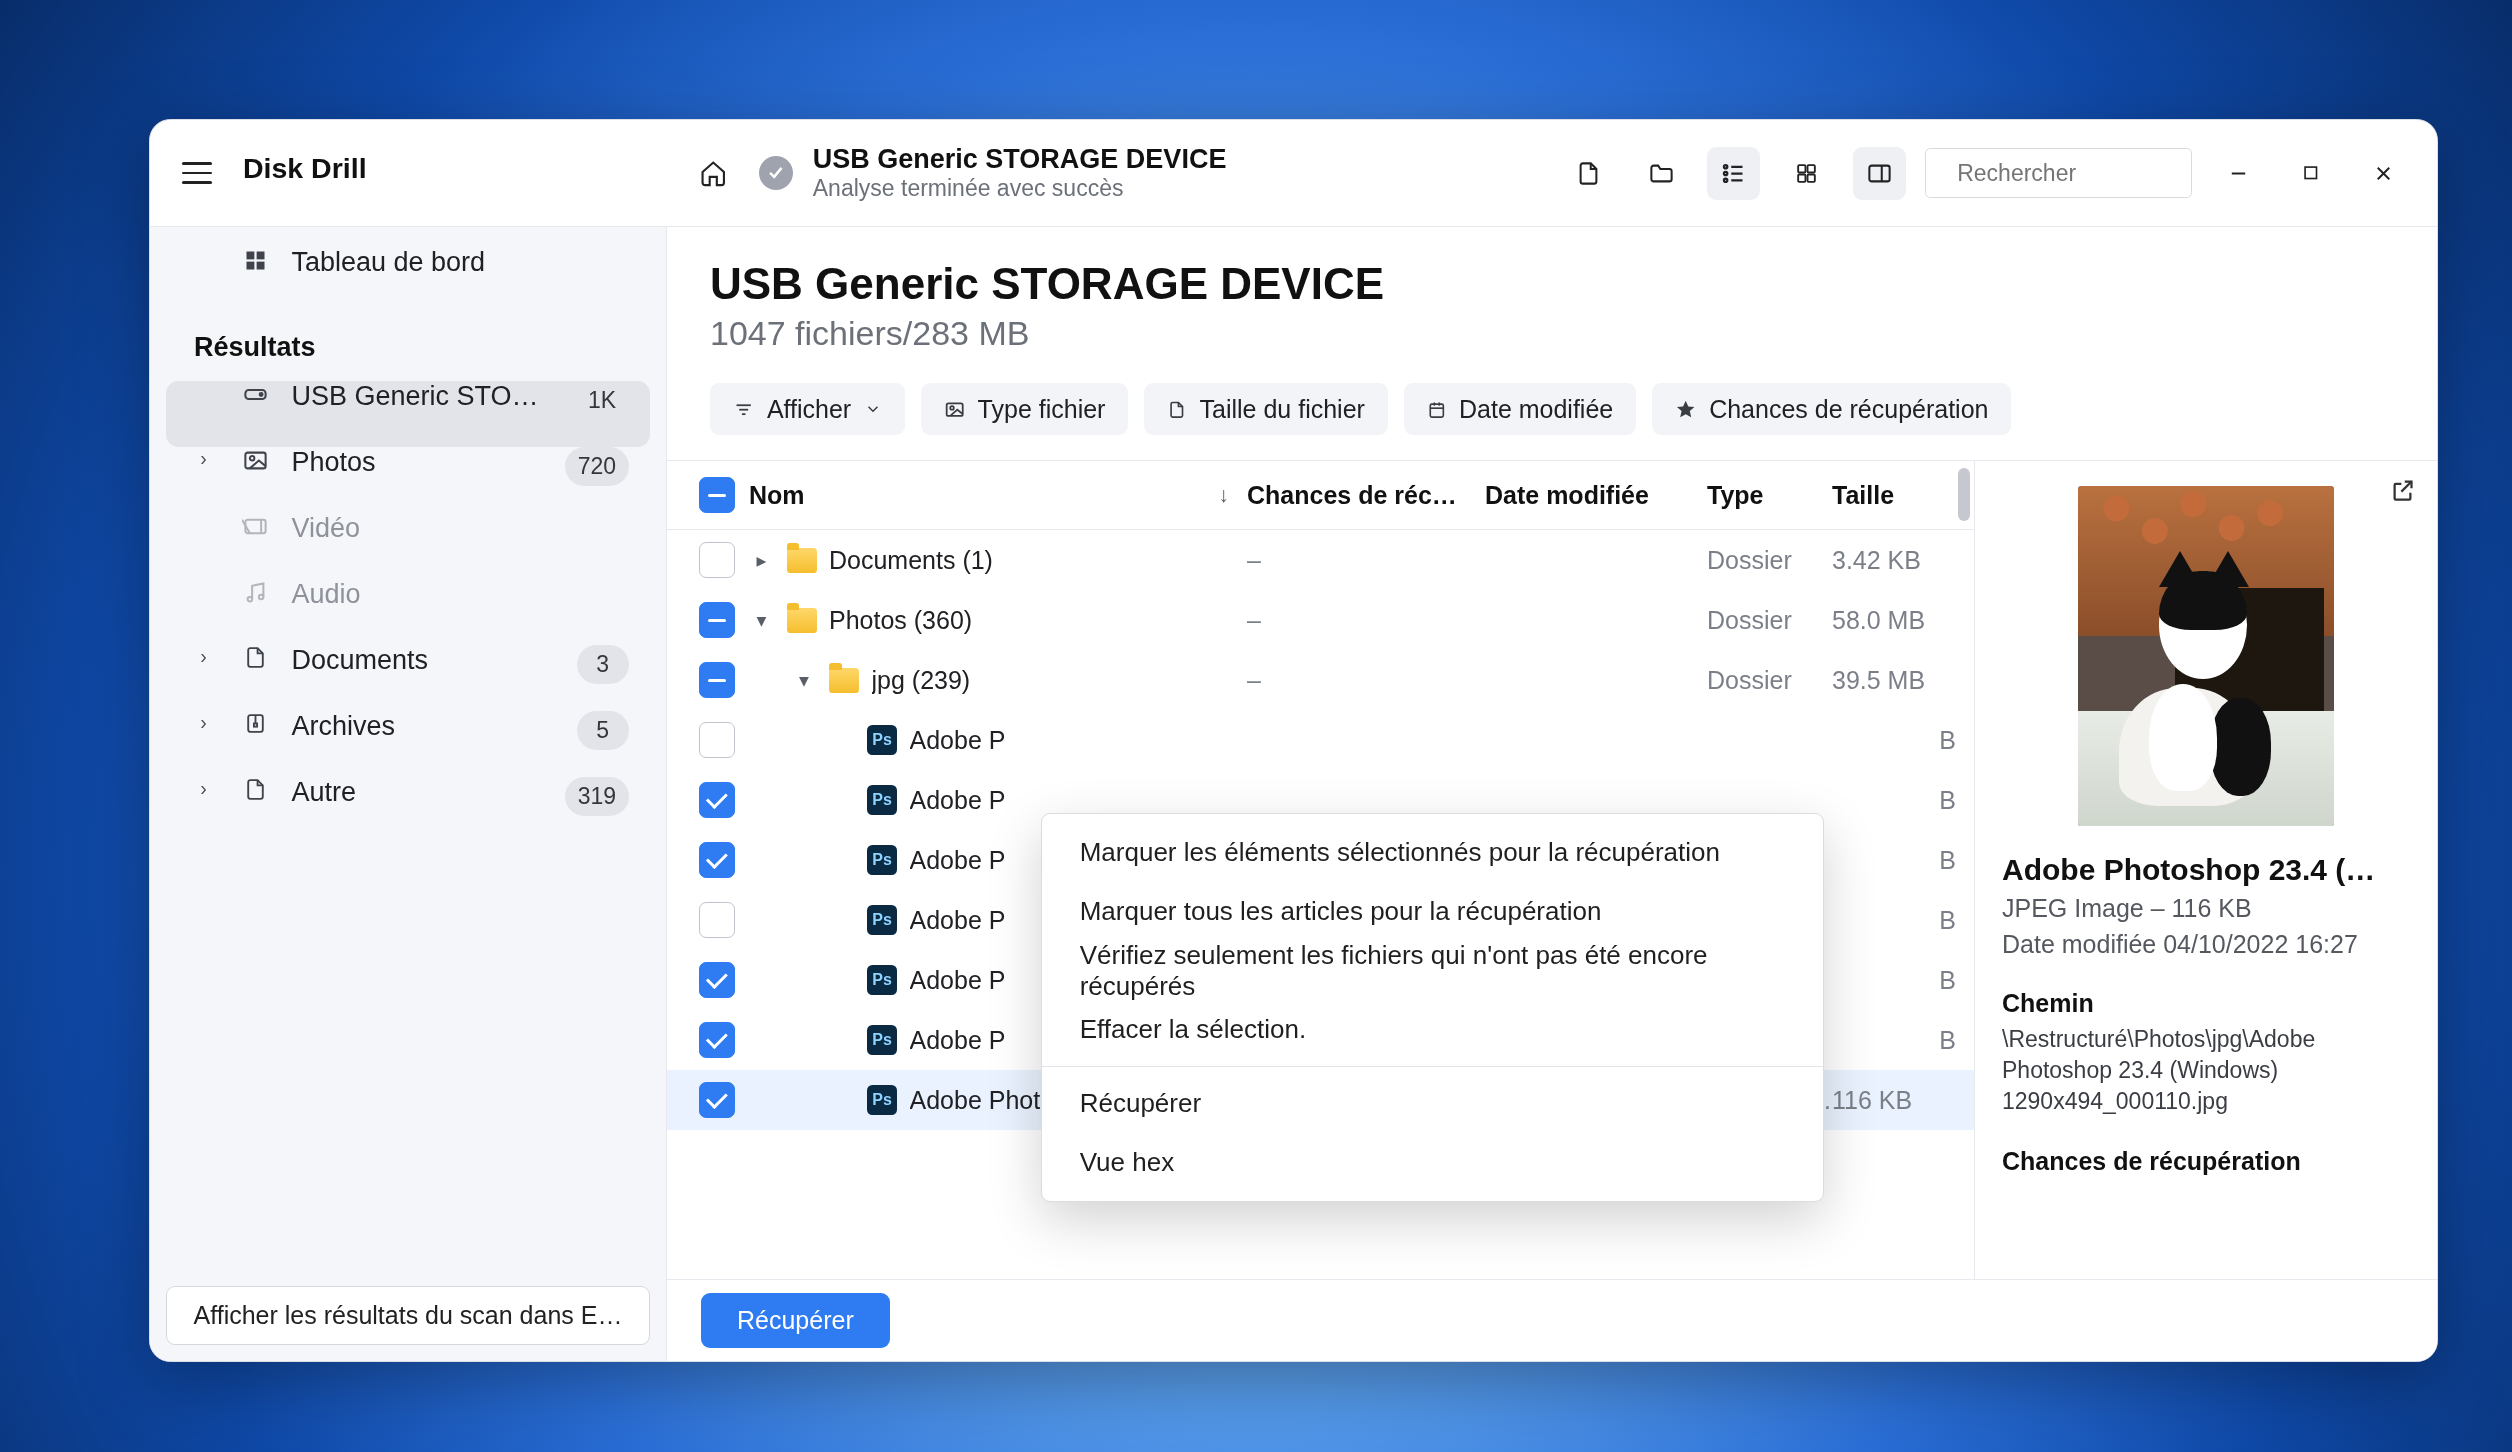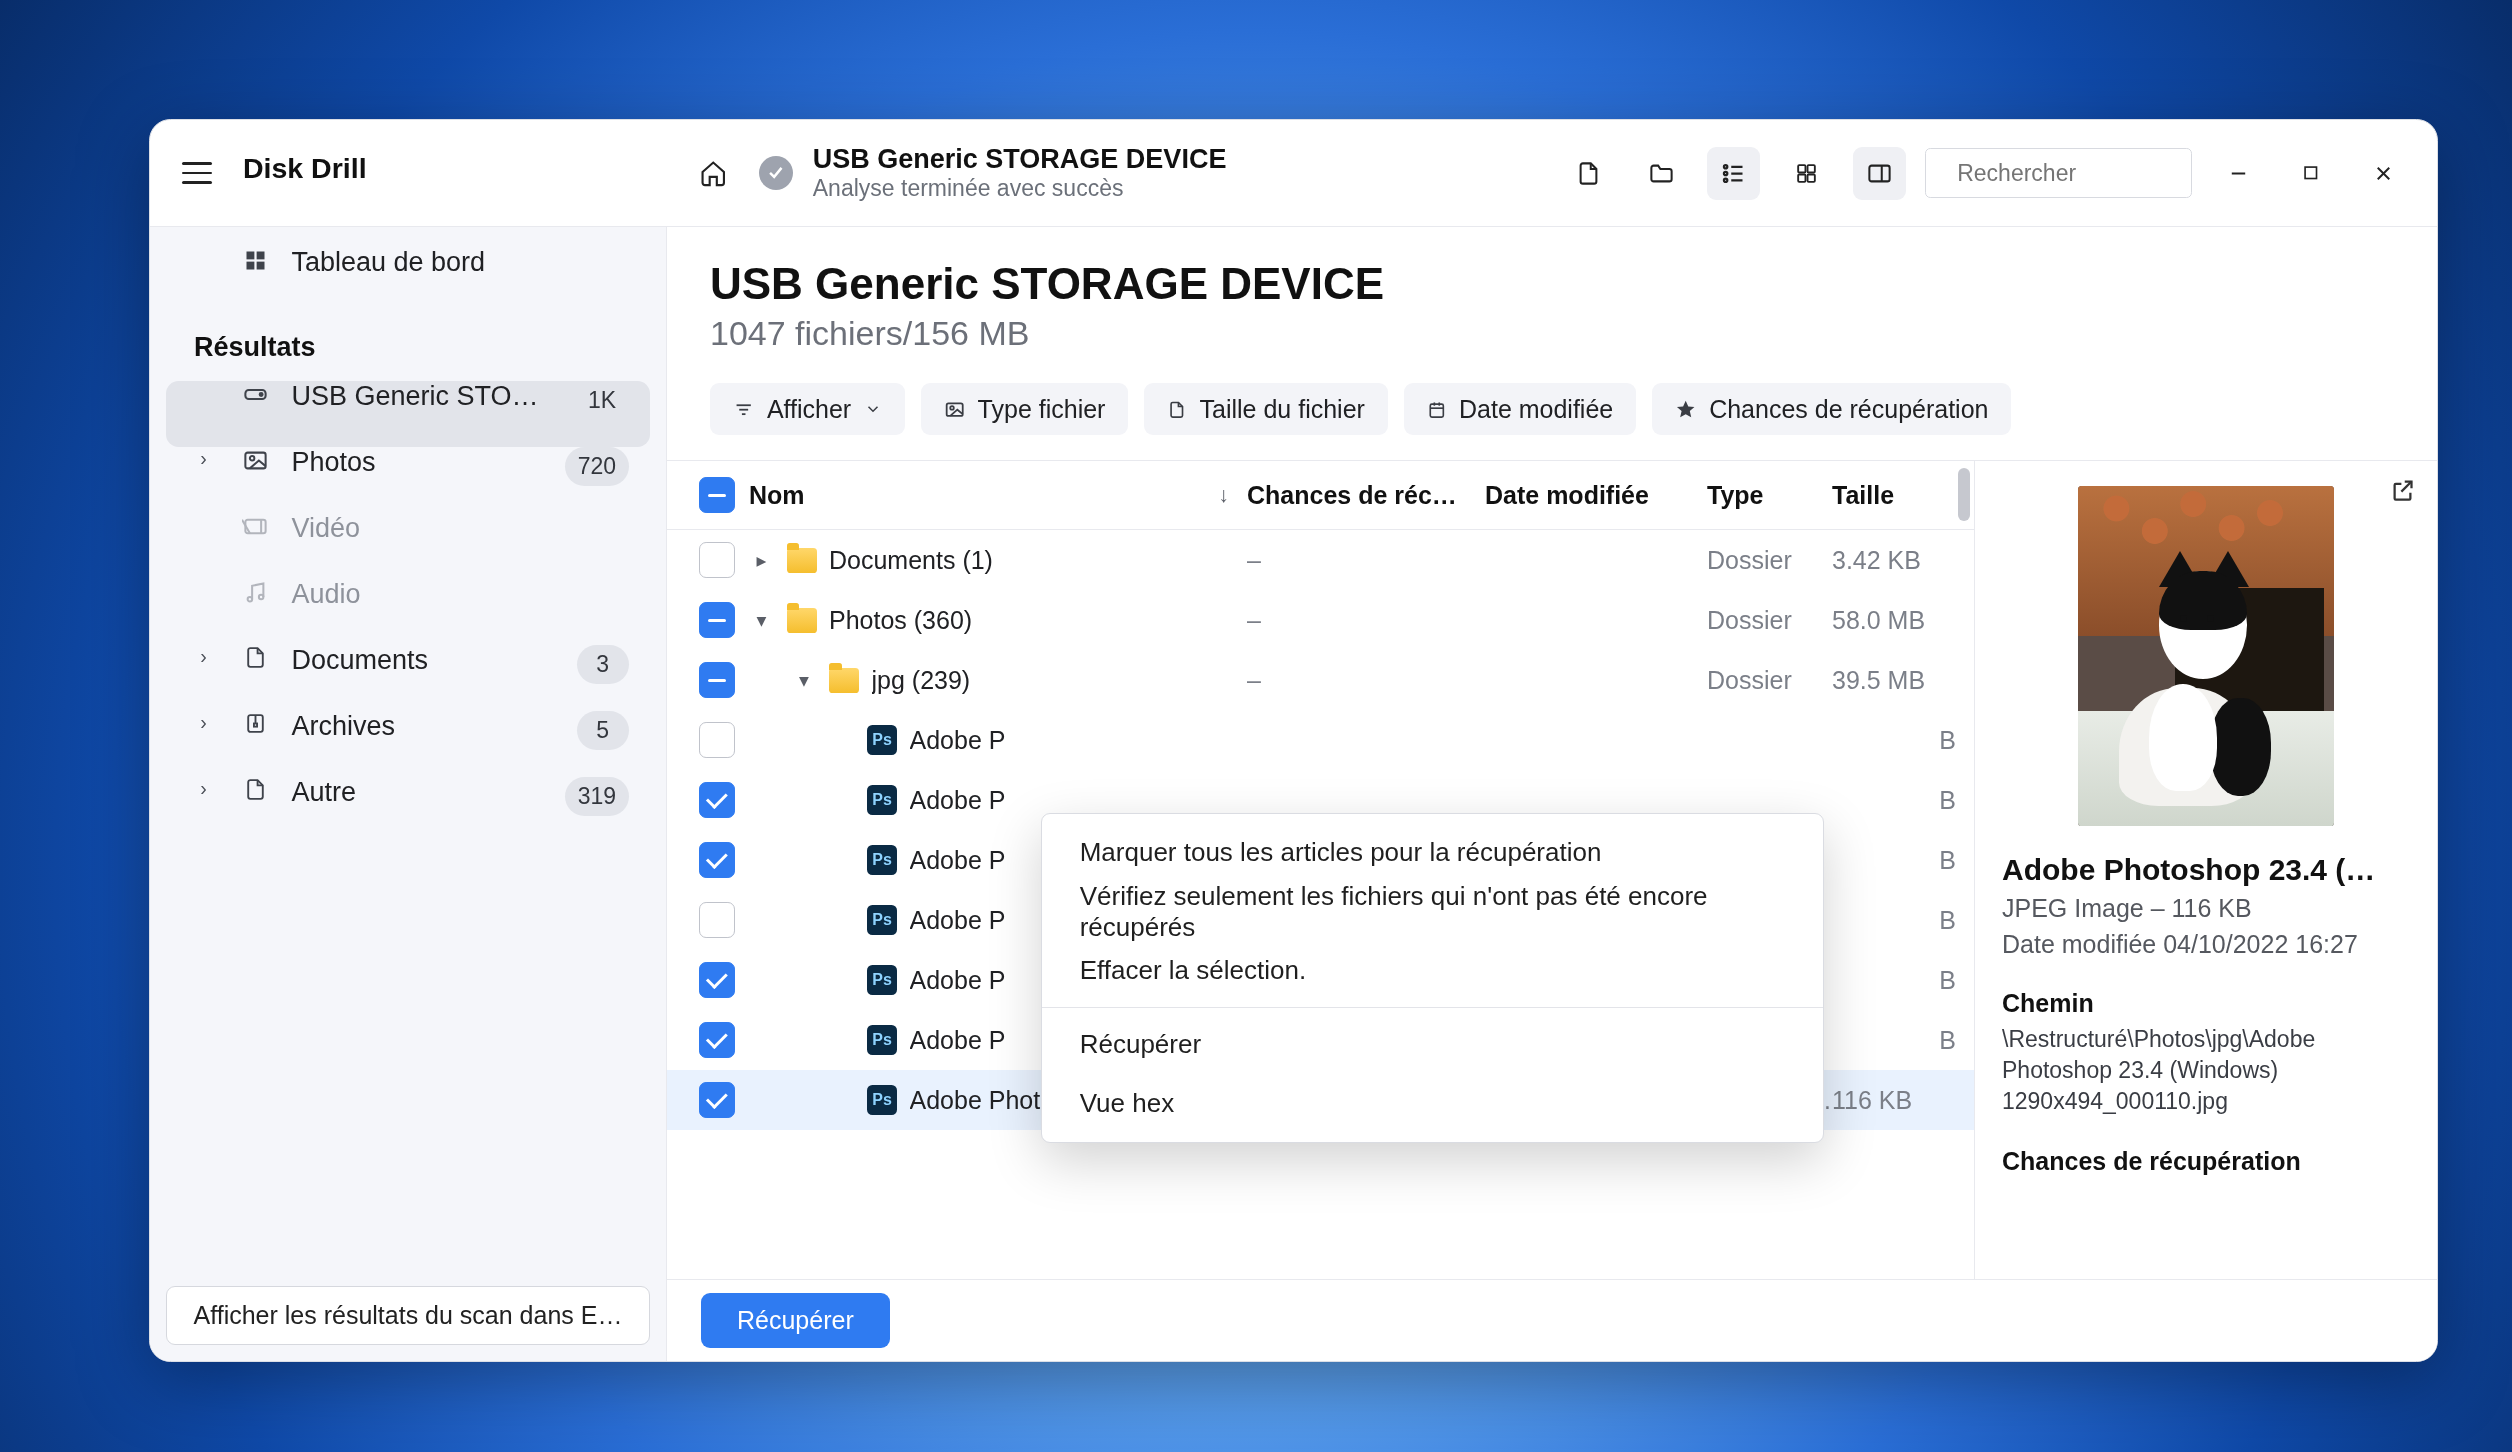--- a/index.html
+++ b/index.html
@@ -329,21 +329,21 @@
           </div>
         </div>
       <div class="side-footer">
         <button class="btn">Afficher les résultats du scan dans E…</button>
       </div>
     </div>
 
     <div class="main">
       <div class="page-header">
         <div class="page-h1">USB Generic STORAGE DEVICE</div>
-        <div class="page-h2">1047 fichiers/156 MB</div>
+        <div class="page-h2">1047 fichiers/283 MB</div>
       </div>
       <div class="filter-row">
         <div class="chip">
           <span class="ic">
               <svg width="21.4" height="21.4" viewBox="0 0 24 24" fill="none" stroke="currentColor" stroke-width="2">
                 <line x1="4" y1="7" x2="20" y2="7"></line>
                 <line x1="7" y1="12" x2="17" y2="12"></line>
                 <line x1="10" y1="17" x2="14" y2="17"></line>
               </svg>
             </span>
@@ -557,20 +557,21 @@
                 </div>
                 <div class="col-chance">
                   <span class="chance-cell"><span class="star">★</span>Elevé</span>
                 </div>
                 <div class="col-date muted">04/10/2022 16:27</div>
                 <div class="col-type muted">JPEG Im…</div>
                 <div class="col-size muted" style="text-align:left">116 KB</div>
               </div>
               <div class="context-menu">
               <div id="cm1">
+                  <div class="mi">Marquer les éléments sélectionnés pour la récupération</div>
                   <div class="mi">Marquer tous les articles pour la récupération</div>
                   <div class="mi">Vérifiez seulement les fichiers qui n'ont pas été encore récupérés</div>
                   <div class="mi">Effacer la sélection.</div>
                 </div>
               <div class="sep"></div>
               <div id="cm2">
                   <div class="mi">Récupérer</div>
                   <div class="mi">Vue hex</div>
                 </div>
             </div>

